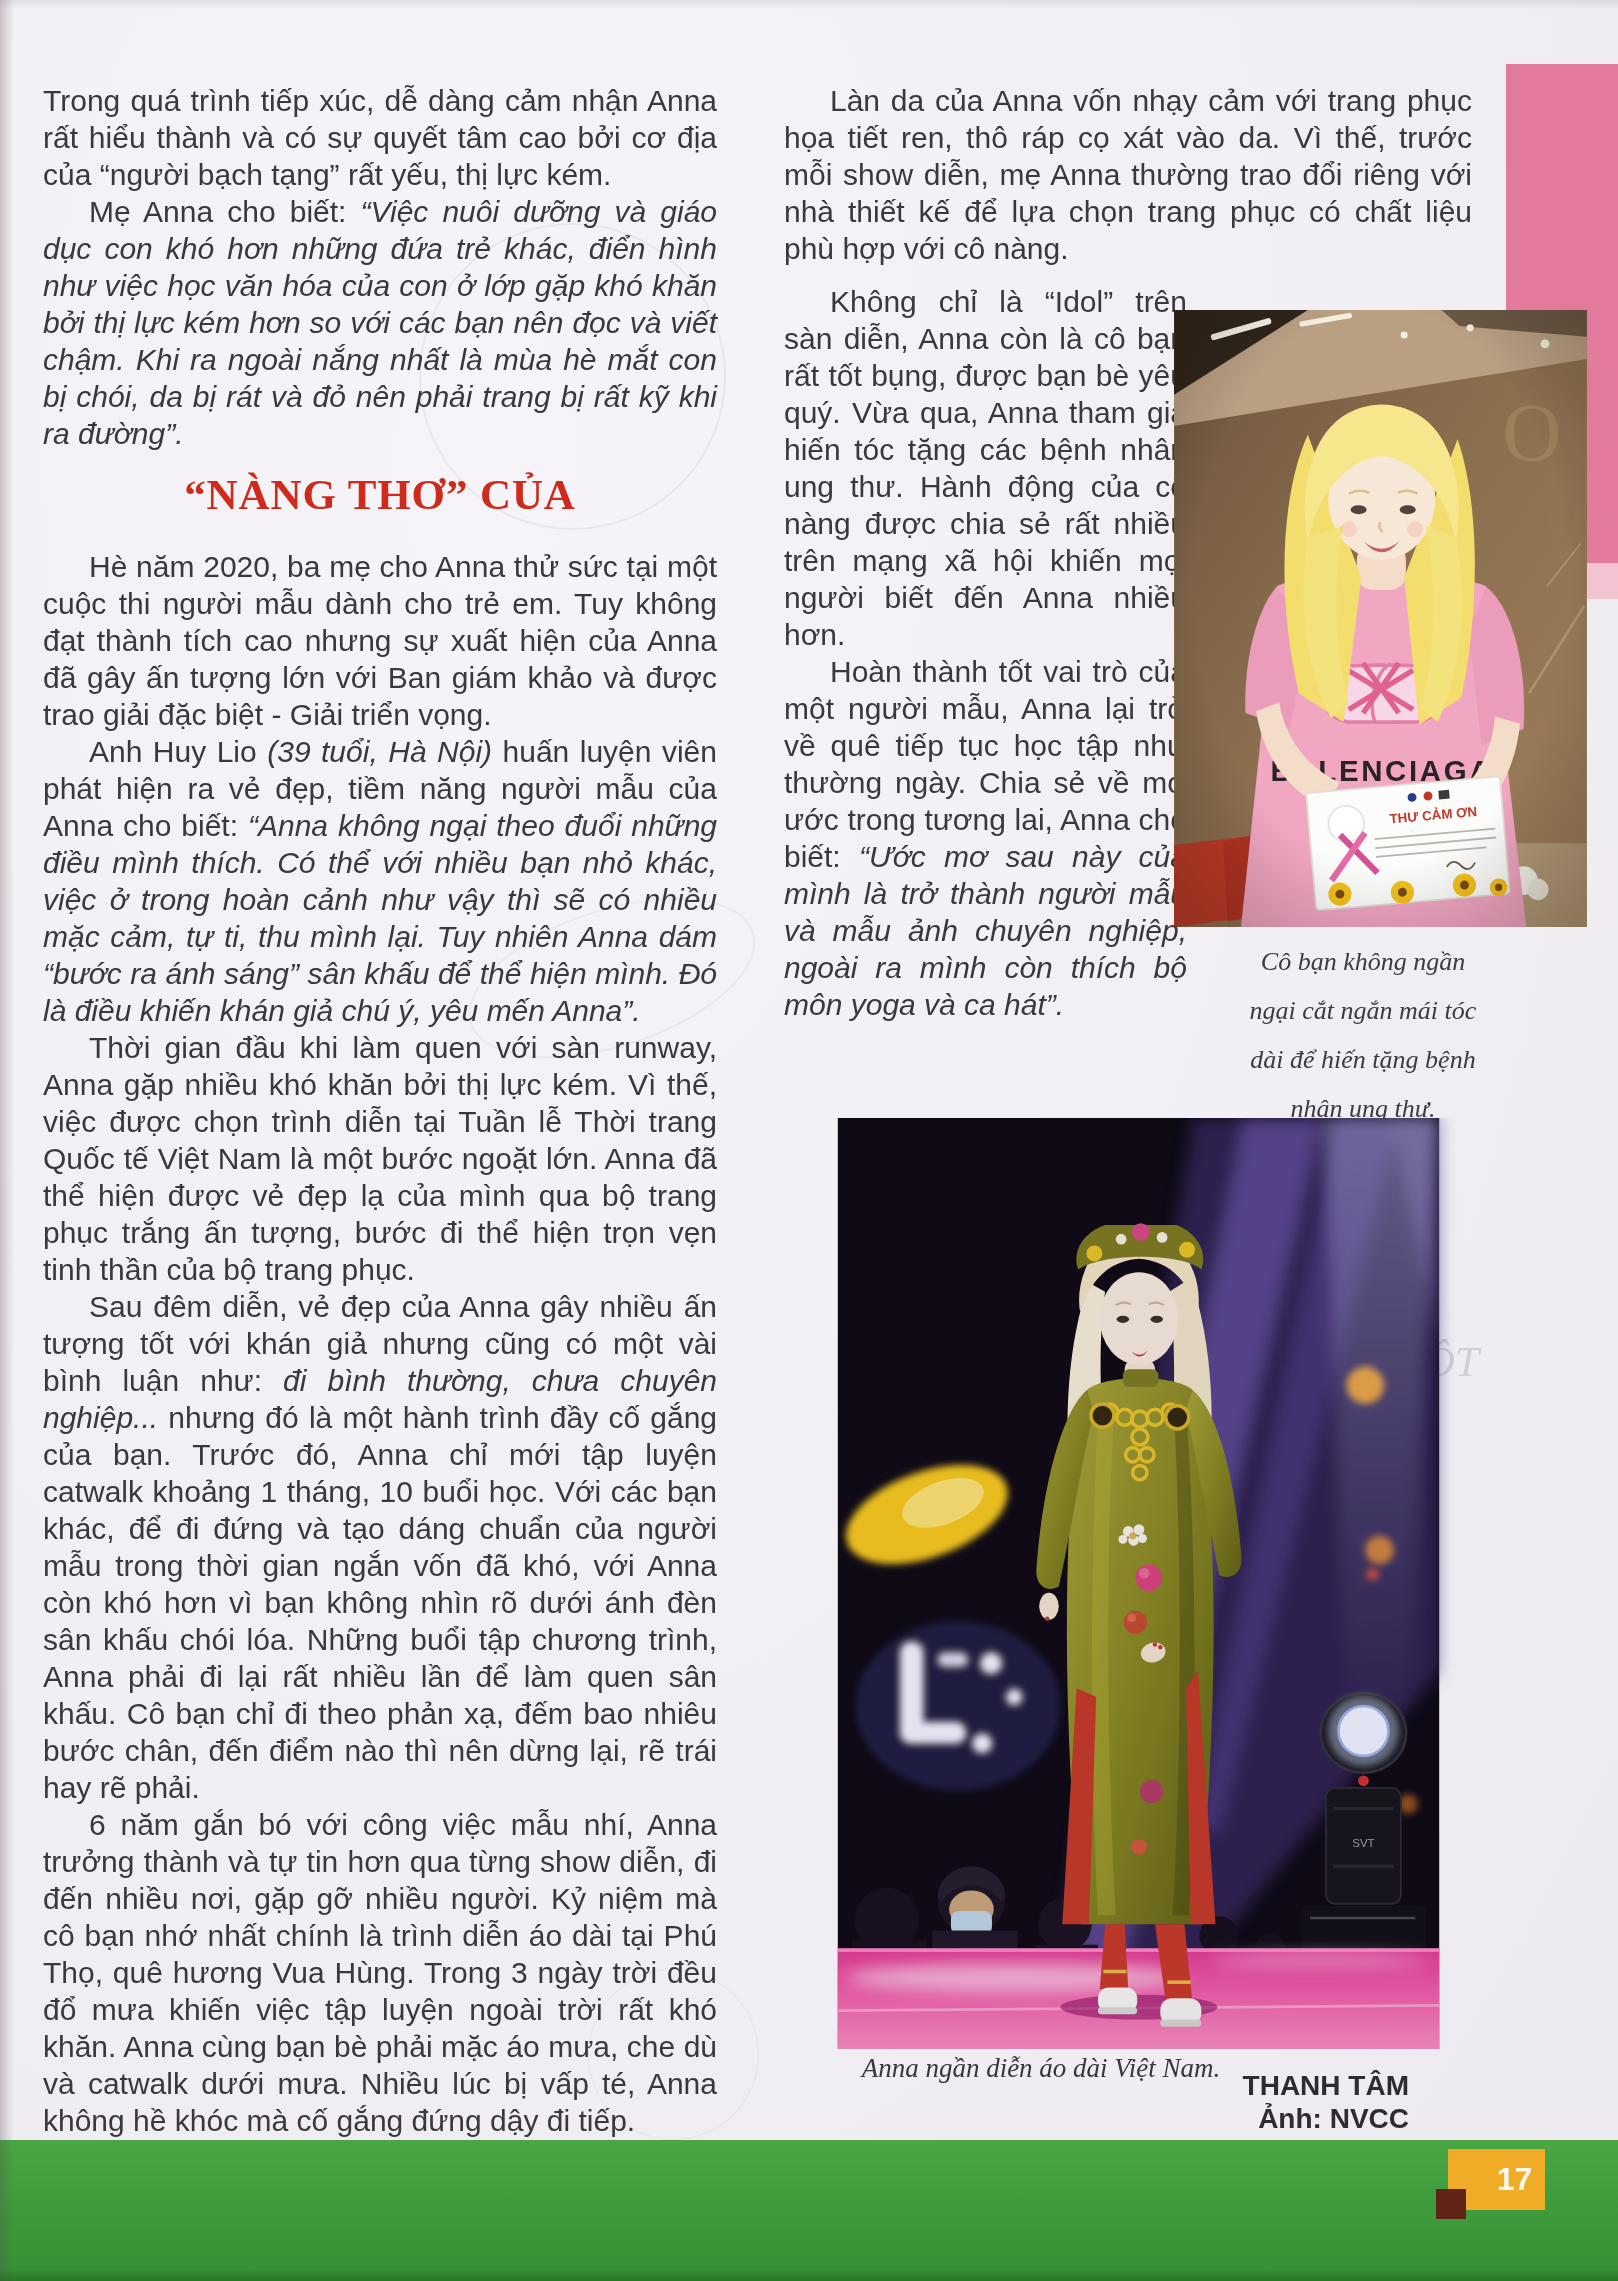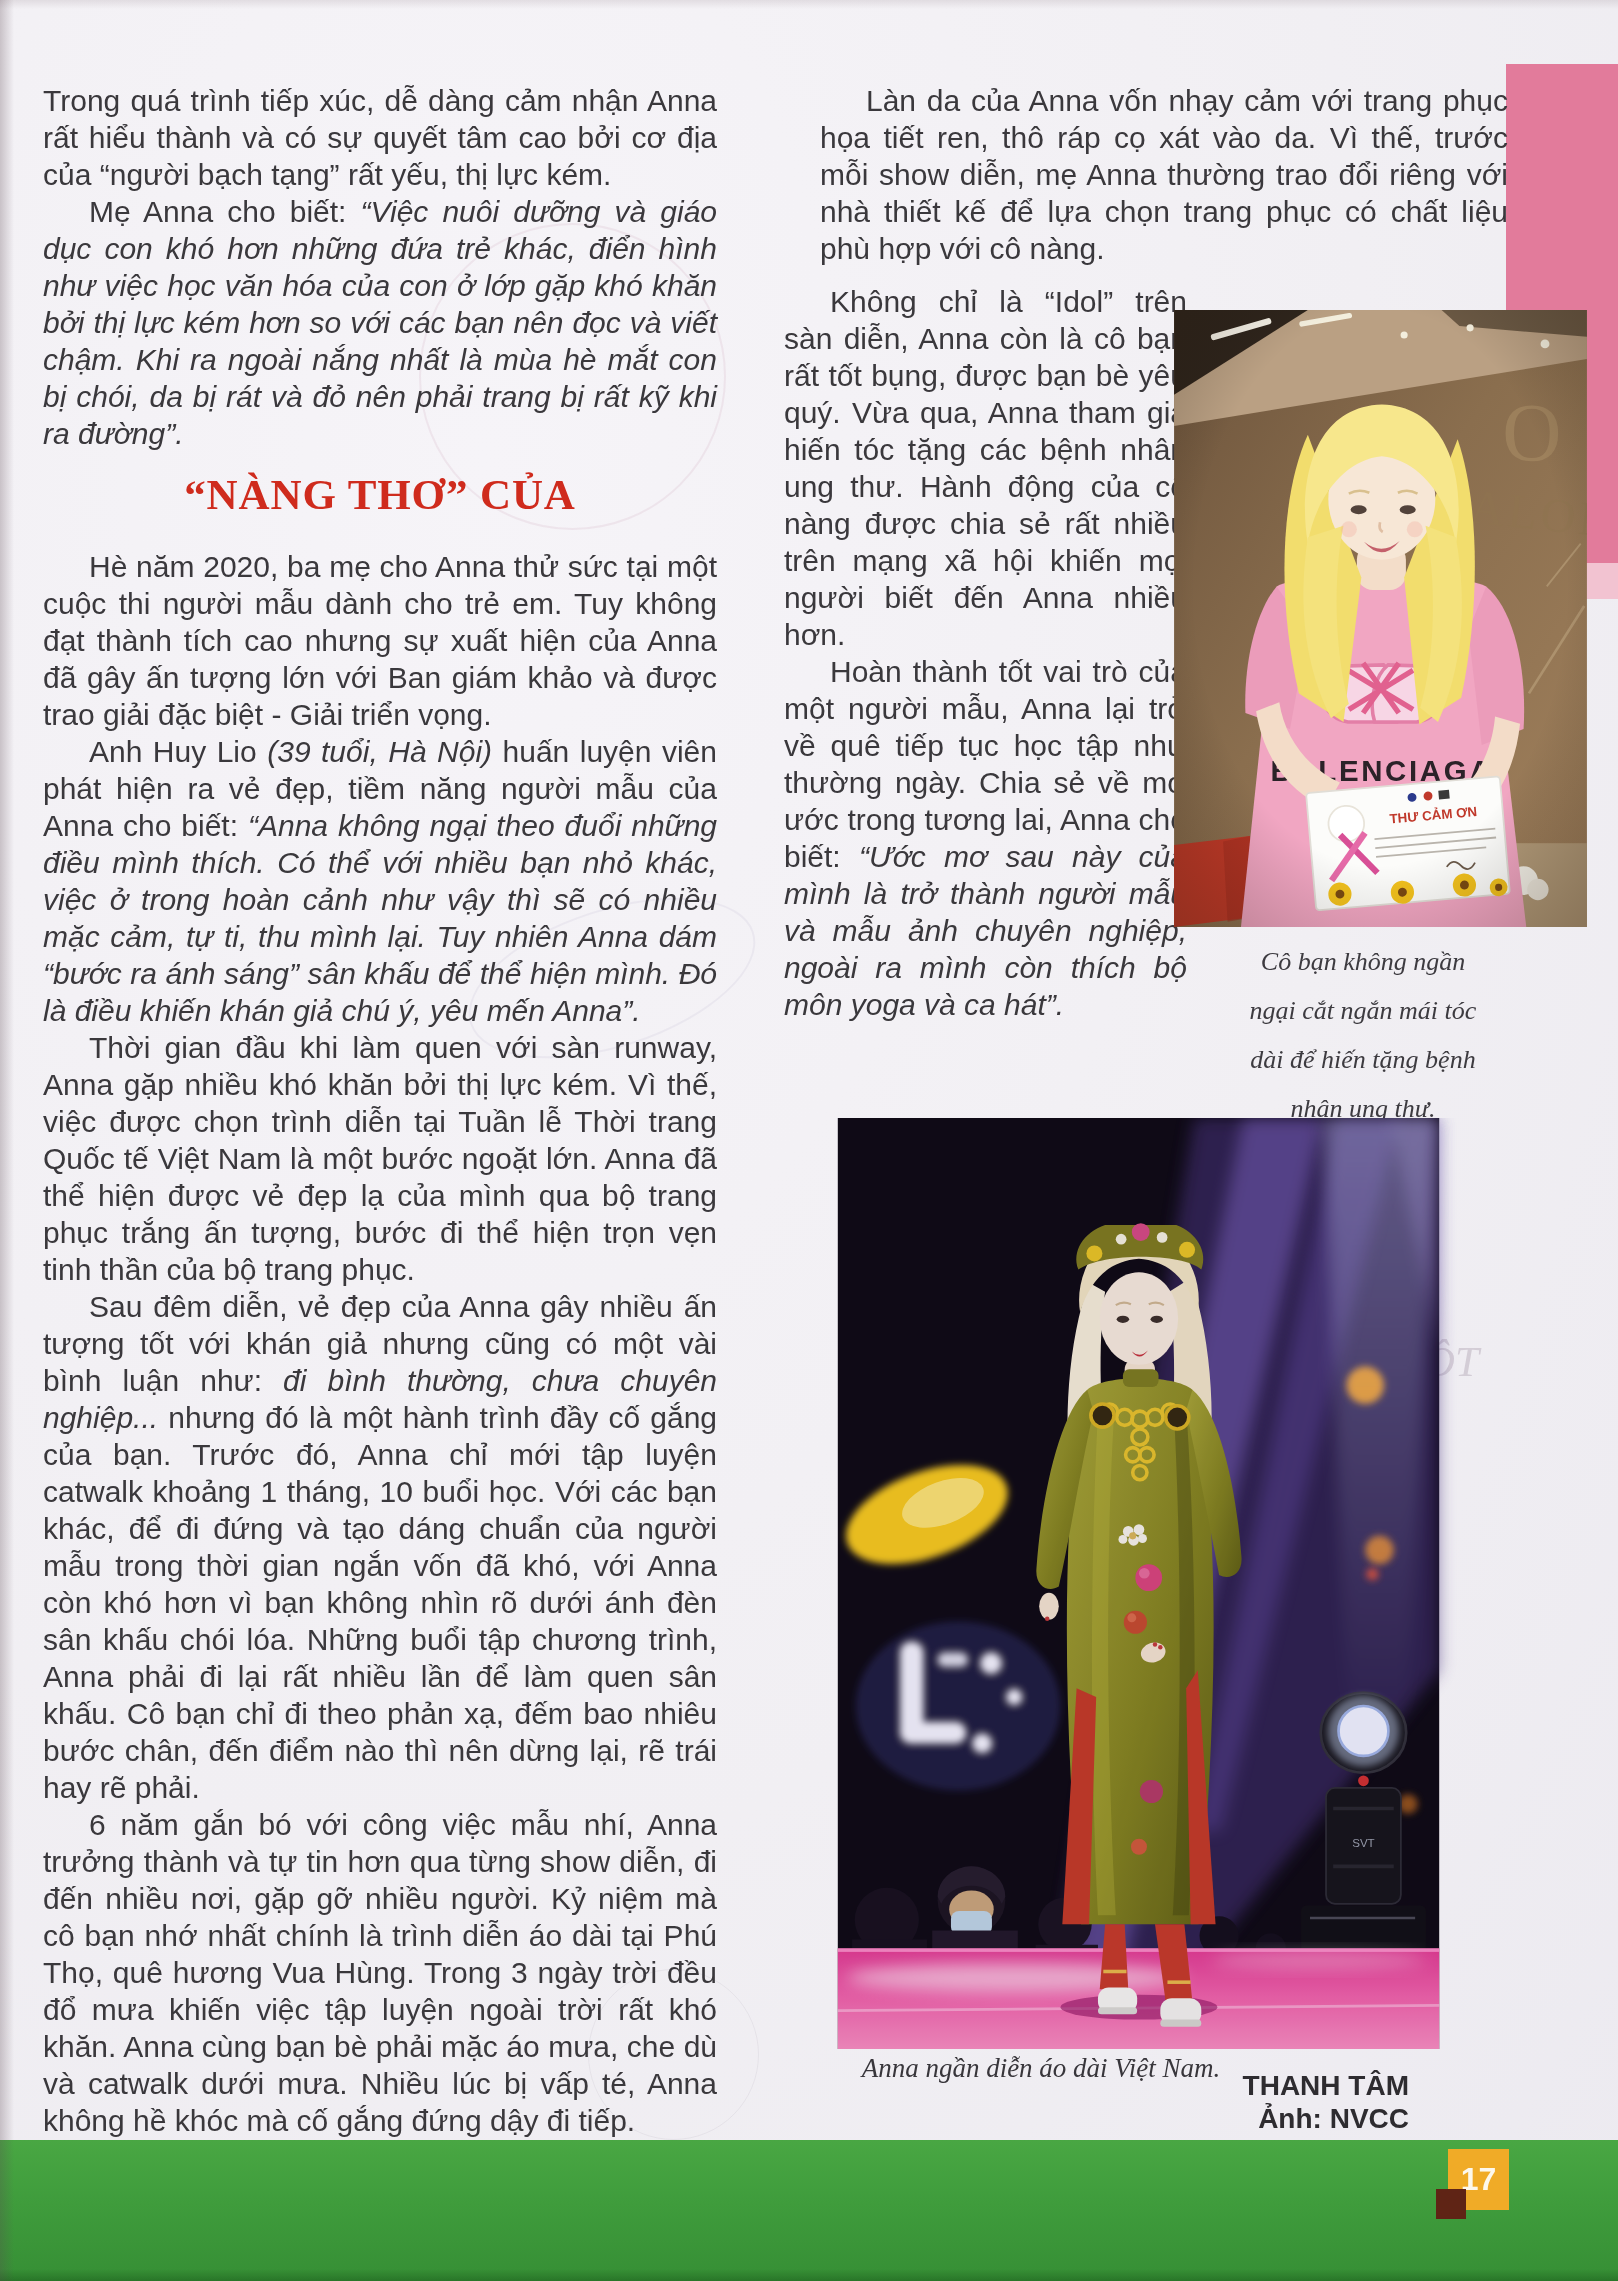--- a/index.html
+++ b/index.html
@@ -14,37 +14,37 @@
     background:linear-gradient(180deg, rgba(120,100,110,.15), rgba(120,100,110,0));}
 
   
   .pink-block{position:absolute;left:1506px;top:64px;width:112px;height:499px;background:#e27b9b;}
   .pink-block-light{position:absolute;left:1565px;top:563px;width:53px;height:36px;background:#f2c3d1;}
   .green-band{position:absolute;left:0;top:2140px;width:1618px;height:141px;
     background:linear-gradient(180deg,#49a743 0%, #3f9c3c 45%, #368f35 100%);}
   .green-band::after{content:"";position:absolute;left:0;right:0;bottom:0;height:12.5px;
     background:linear-gradient(180deg, rgba(0,0,0,0), rgba(0,40,0,.25));}
   .page-number-square{position:absolute;left:1448px;top:2149px;width:61px;height:61px;
-    background:#f0ab27;display:flex;align-items:center;justify-content:center;z-index:3;}
+    background:#f0ab27;display:flex;align-items:center;justify-content:center;z-index:3;padding-left:36px;}
   .page-number{font-weight:bold;font-size:32px;color:#fdf8ec;}
   .brown-square{position:absolute;left:1436px;top:2189px;width:30px;height:30px;background:#5f2415;z-index:4;}
 
   
   .wm-circle1{position:absolute;left:419px;top:223px;width:303px;height:303px;border-radius:50%;
     border:2.7px solid rgba(205,160,185,.18);}
   .wm-ellipse{position:absolute;left:463px;top:909px;width:294px;height:134px;border-radius:50%;
     border:2.7px solid rgba(180,170,195,.14);transform:rotate(-18deg);}
   .wm-circle2{position:absolute;left:588px;top:1969px;width:169px;height:169px;border-radius:50%;
     border:1.8px solid rgba(150,140,160,.12);}
   .wm-text{position:absolute;left:1424px;top:1337px;font-family:"Liberation Serif",serif;
     font-style:italic;font-size:43px;color:rgba(165,152,168,.38);}
 
   
   .col-left{position:absolute;left:43px;top:82px;width:674px;}
-  .col-right-wide{position:absolute;left:820px;top:82px;width:688px;}
+  .col-right-wide{position:absolute;left:784px;top:82px;width:688px;}
   .col-right-narrow{position:absolute;left:784px;top:283px;width:403px;}
   .para{margin:0;font-size:30px;line-height:37px;text-align:justify;text-indent:46px;}
   .para.no-indent{text-indent:0;}
   .para i{font-style:italic;}
   .section-heading{margin:18px 0 28px 0;text-align:center;color:#cf2b1d;
     font-family:"Liberation Serif",serif;font-weight:bold;font-size:43px;line-height:50px;letter-spacing:0.9px;}
 
   
   .photo1{position:absolute;left:1174px;top:310px;width:413px;height:617px;}
   .photo2{position:absolute;left:802px;top:1118px;width:673px;height:931px;}

